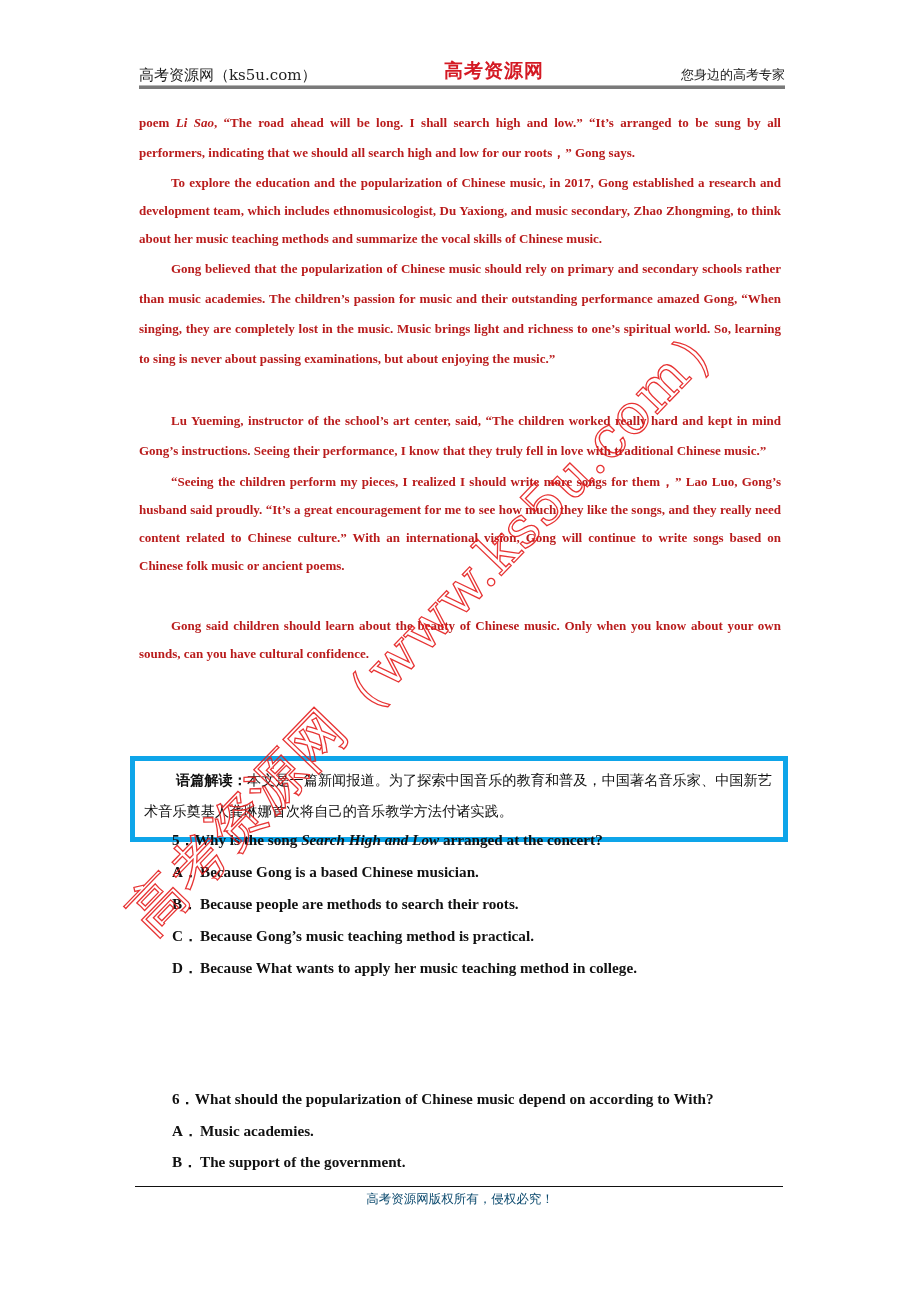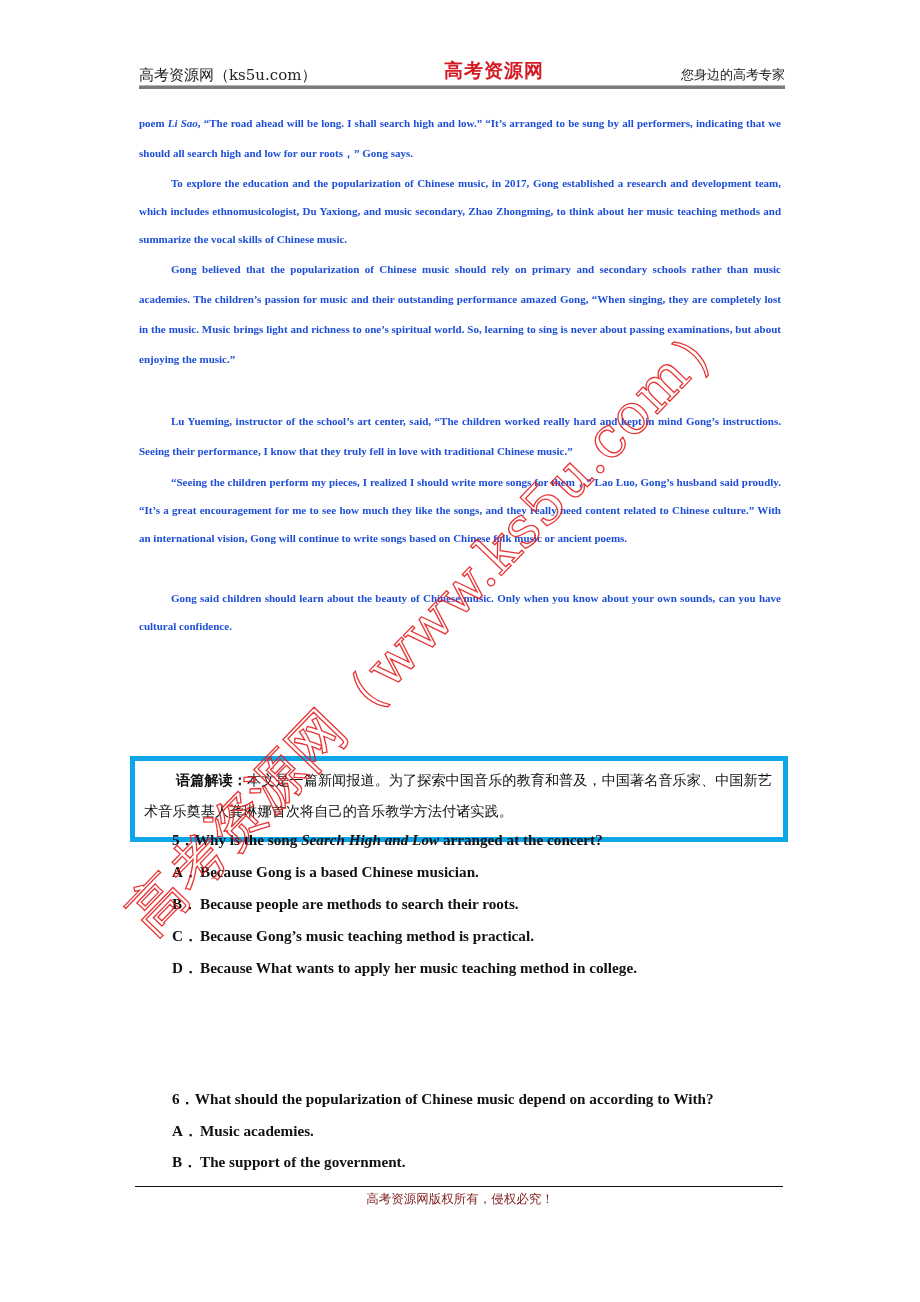--- a/index.html
+++ b/index.html
@@ -7,21 +7,21 @@
     .page { position: absolute; left: 0; top: 0; width: 920px; height: 1302px; background: #fff; }
 
     .header { position: absolute; left: 139px; top: 58px; width: 646px; height: 30px; }
     .header-left { position: absolute; left: 0; top: 8px; font-family: "DejaVu Serif", serif; font-size: 15px; color: #222; letter-spacing: 0px; }
     .header-logo { position: absolute; left: 265px; top: 0px; font-family: "DejaVu Serif", serif; font-size: 19px; font-weight: bold; color: #d41a24; letter-spacing: 1px; margin-left: 40px; }
     .header-right { position: absolute; right: 0; top: 8px; font-family: "DejaVu Serif", serif; font-size: 13px; color: #222; }
     .header-rule { position: absolute; left: 139px; top: 85px; width: 646px; height: 3px; background: #7a7a7a; border-top: 1px solid #b5b5b5; }
 
     .body-text {
       position: absolute; left: 139px; top: 108px; width: 642px;
-      font-family: "Liberation Serif", serif; font-weight: bold; font-size: 11px; color: #1d4ed8;
+      font-family: "Liberation Serif", serif; font-weight: bold; font-size: 13px; color: #b91c1c;
       line-height: 30px; text-align: justify;
     }
     .para { margin: 0; text-indent: 0; }
     .para.indent { text-indent: 32px; margin-top: 32px; }
     .l28 { line-height: 28px; }
 
     .summary-box {
       position: absolute; left: 130px; top: 756px; width: 658px; height: 86px;
       border: 5px solid #0ea5e9; box-sizing: border-box; padding-left: 8px;
     }
@@ -39,21 +39,21 @@
     .q-num { display: inline-block; }
     .q-opt-letter { display: inline-block; width: 28px; }
     .explanation {
       position: absolute; left: 139px; top: 986px; width: 642px;
       font-family: "DejaVu Sans", sans-serif; font-size: 14.2px; color: #111; line-height: 31px; text-align: justify;
     }
     .expl-label { font-weight: bold; }
     .expl-indent { display: inline-block; width: 32px; }
 
     .footer-rule { position: absolute; left: 135px; top: 1186px; width: 648px; height: 1px; background: #111; }
-    .footer-text { position: absolute; left: 0; top: 1191px; width: 920px; text-align: center; font-family: "DejaVu Serif", serif; font-size: 12.5px; color: #7f1d1d; }
+    .footer-text { position: absolute; left: 0; top: 1191px; width: 920px; text-align: center; font-family: "DejaVu Serif", serif; font-size: 12.5px; color: #0c4a6e; }
     .watermark-wrap { position: absolute; left: 160px; top: 945px; width: 0; height: 0; }
     .watermark-inner {
       position: absolute; left: 0; top: -60px;
       transform: rotate(-46deg); transform-origin: 0 60px;
       font-family: "DejaVu Serif", serif; font-size: 56px; color: transparent;
       -webkit-text-stroke: 1.3px rgba(228, 30, 30, 0.9);
       white-space: nowrap; letter-spacing: 1px; line-height: 60px;
     }
   </style>
 </head>

